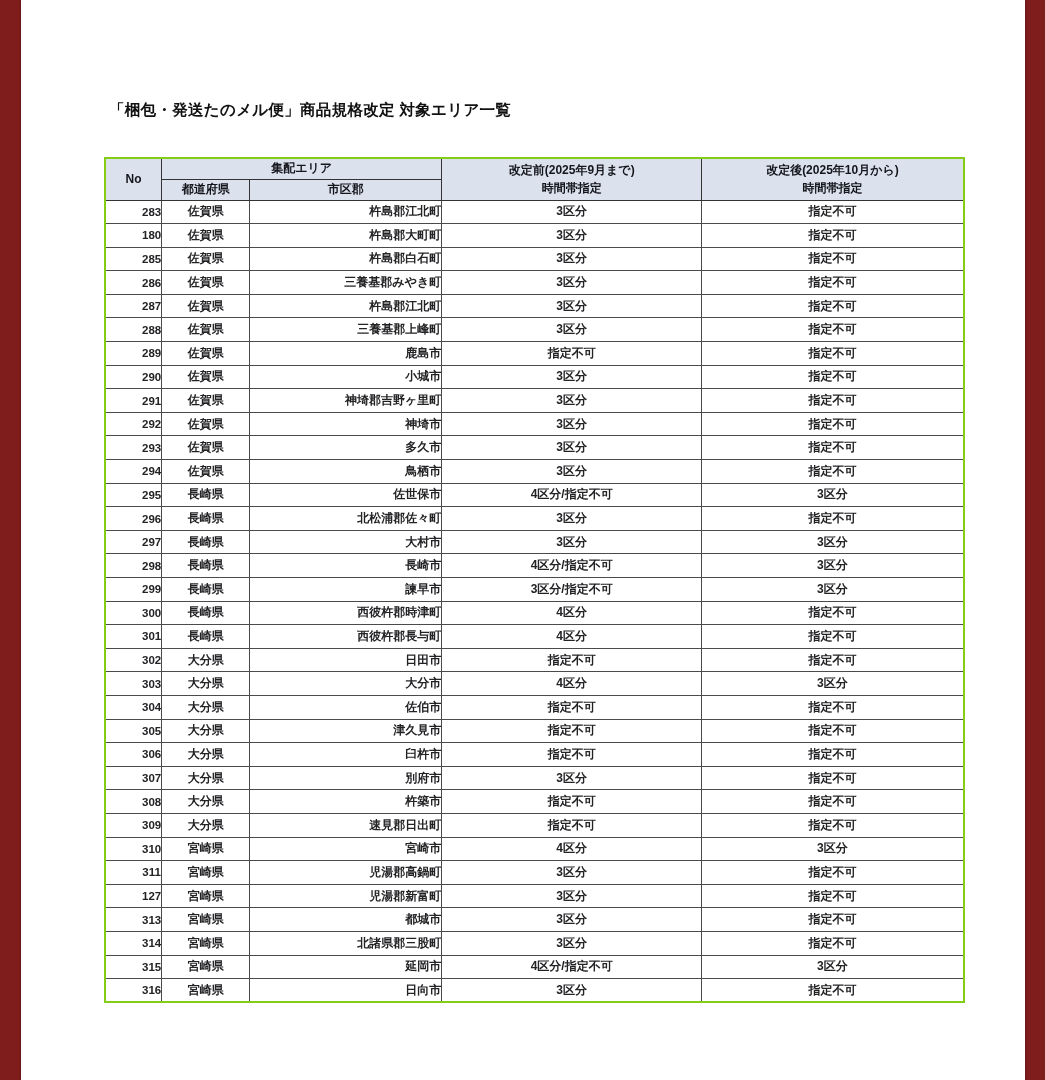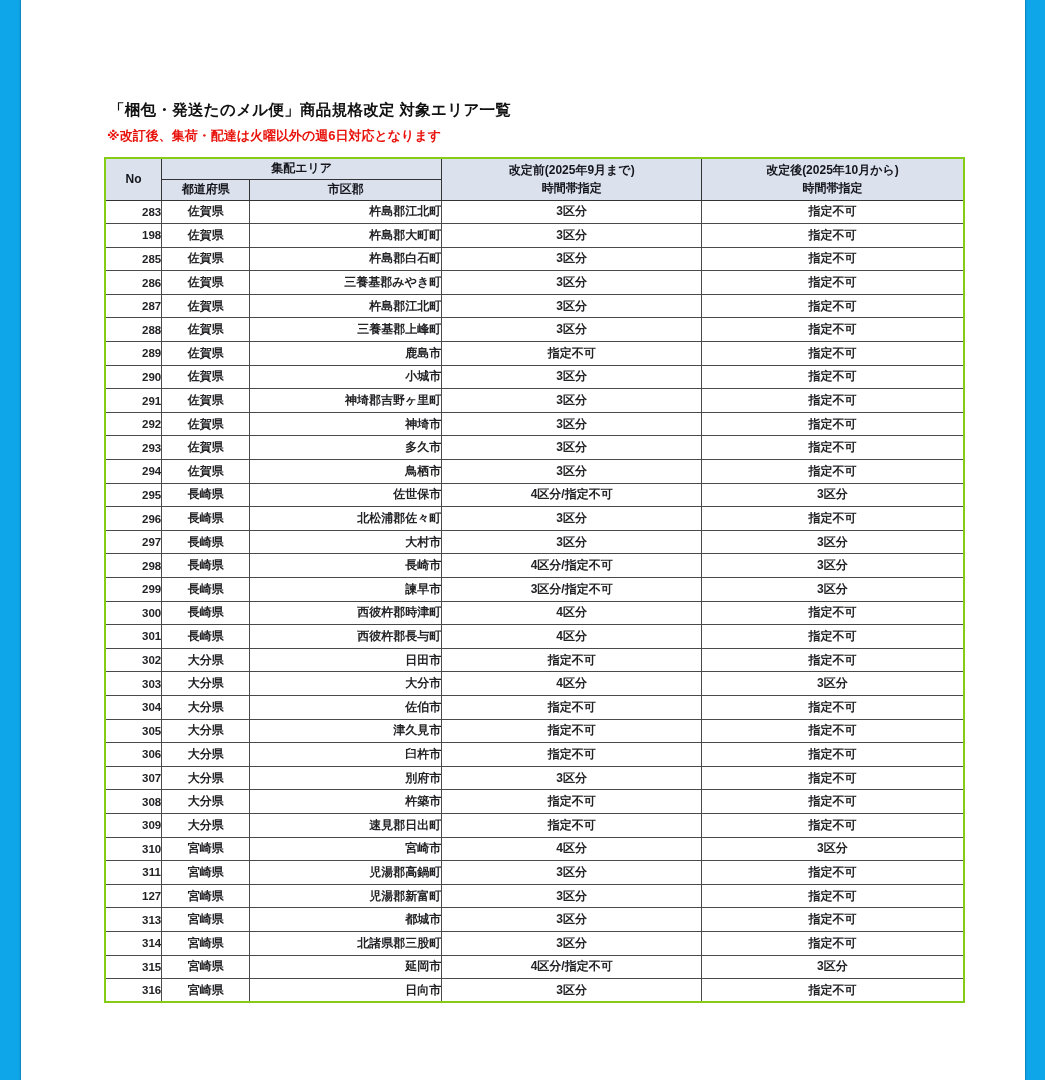--- a/index.html
+++ b/index.html
@@ -8,21 +8,21 @@
     width: 1045px;
     height: 1080px;
     background: #1c1c1f;
     font-family: "Liberation Sans", "DejaVu Sans", sans-serif;
     overflow: hidden;
   }
   .frame {
     position: relative;
     width: 1045px;
     height: 1080px;
-    background: #0ea5e9;
+    background: #7f1d1d;
   }
   .page {
     position: absolute;
     left: 21px;
     top: 0;
     width: 1004px;
     height: 1080px;
     background: #ffffff;
     box-shadow: 0 0 2px rgba(0,0,0,0.5);
   }
@@ -89,21 +89,20 @@
   col.c-before{ width: 260px; }
   col.c-after { width: 262px; }
 </style>
 </head>
 <body>
 
 <div class="frame">
   <div class="page">
 
     <div class="doc-title">「梱包・発送たのメル便」商品規格改定 対象エリア一覧</div>
-    <div class="doc-note">※改訂後、集荷・配達は火曜以外の週6日対応となります</div>
 
     <table class="area-table">
       <colgroup>
         <col class="c-no">
         <col class="c-pref">
         <col class="c-city">
         <col class="c-before">
         <col class="c-after">
       </colgroup>
       <thead>
@@ -130,21 +129,21 @@
       </thead>
       <tbody>
           <tr>
             <td class="cell-no">283</td>
             <td class="cell-prefecture">佐賀県</td>
             <td class="cell-city">杵島郡江北町</td>
             <td class="cell-before">3区分</td>
             <td class="cell-after">指定不可</td>
           </tr>
           <tr>
-            <td class="cell-no">198</td>
+            <td class="cell-no">180</td>
             <td class="cell-prefecture">佐賀県</td>
             <td class="cell-city">杵島郡大町町</td>
             <td class="cell-before">3区分</td>
             <td class="cell-after">指定不可</td>
           </tr>
           <tr>
             <td class="cell-no">285</td>
             <td class="cell-prefecture">佐賀県</td>
             <td class="cell-city">杵島郡白石町</td>
             <td class="cell-before">3区分</td>

